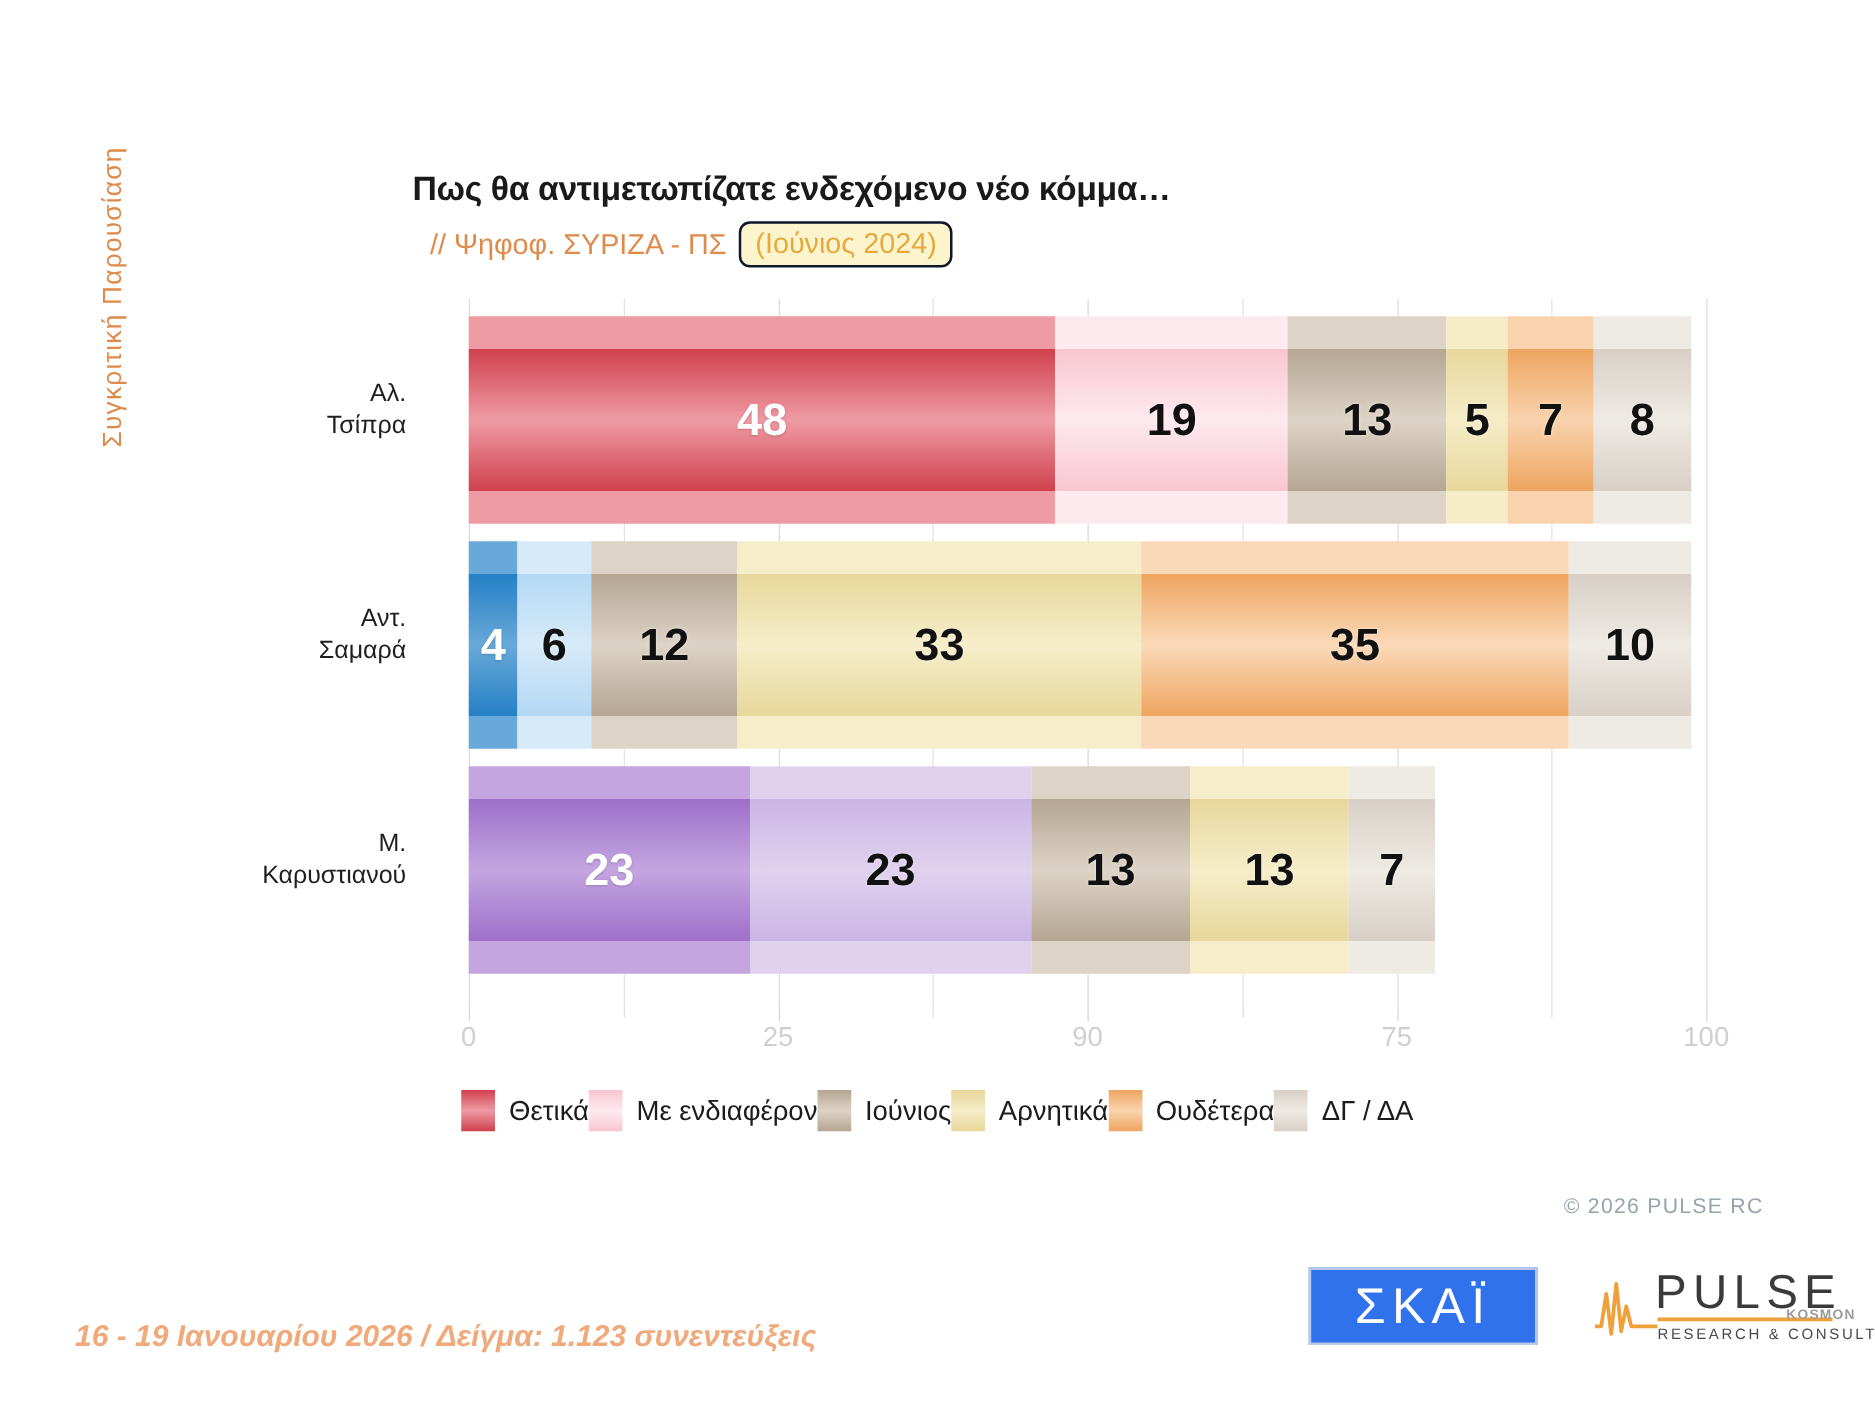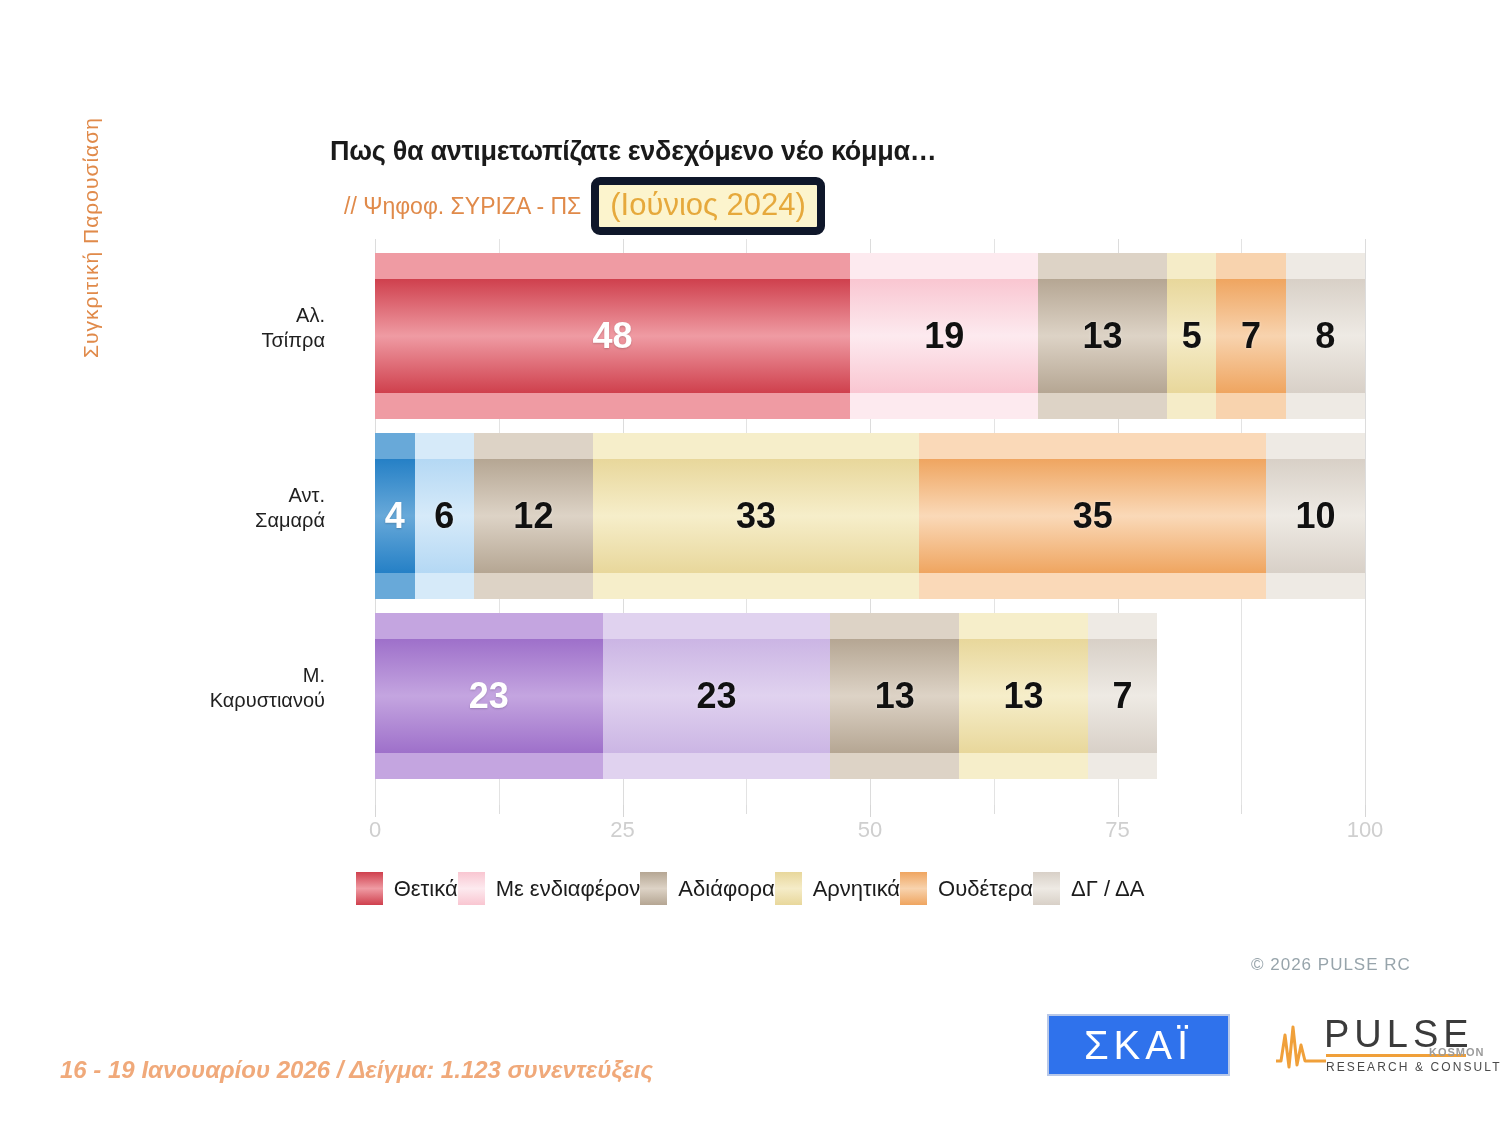--- a/index.html
+++ b/index.html
@@ -18,23 +18,23 @@
     letter-spacing: -0.3px; white-space: nowrap;
   }
   .subtitle-row {
     display: flex; align-items: center; gap: 10px;
     margin-top: 10px; margin-left: 14px;
   }
   .subtitle-main {
     font-size: 23px; color: #e08a4a; font-weight: normal; white-space: nowrap;
   }
   .subtitle-badge {
-    font-size: 31px; color: #e6a93c;
+    font-size: 23px; color: #e6a93c;
     background: #fcf4cd;
-    border: 8px solid #0f172a;
+    border: 2px solid #0f172a;
     border-radius: 9px;
     padding: 2px 11px 4px 11px;
     white-space: nowrap;
   }
 
   
   .yaxis-title {
     position: absolute;
     left: 79px; top: 318px;
     width: 400px;
@@ -74,21 +74,21 @@
     font-size: 15px; letter-spacing: 4.5px;
     color: #e6dfd8; margin-top: 10px;
   }
   .wm-pulse-mark {
     position: absolute; left: 44%; top: 56px;
     font-size: 46px; color: #f3e5d2; line-height: 1;
   }
 
   .rows { position: absolute; inset: 0; }
   .row {
-    position: absolute; left: 0; right: 0;
+    position: absolute; left: 0; right: 12px;
     display: flex;
     align-items: center;
   }
   .seg {
     position: relative;
     display: flex; align-items: center; justify-content: center;
     height: 100%;
     overflow: hidden;
   }
   .seg-val {
@@ -292,41 +292,41 @@
     </div>
 
 <div class="xaxis" id="xaxis">
       <div class="tick major" style="left: 0%;"></div>
       <div class="tick-label" style="left: 0%;">0</div>
       <div class="tick" style="left: 12.5%;"></div>
       <div class="tick major" style="left: 25%;"></div>
       <div class="tick-label" style="left: 25%;">25</div>
       <div class="tick" style="left: 37.5%;"></div>
       <div class="tick major" style="left: 50%;"></div>
-      <div class="tick-label" style="left: 50%;">50</div>
+      <div class="tick-label" style="left: 50%;">90</div>
       <div class="tick" style="left: 62.5%;"></div>
       <div class="tick major" style="left: 75%;"></div>
       <div class="tick-label" style="left: 75%;">75</div>
       <div class="tick" style="left: 87.5%;"></div>
       <div class="tick major" style="left: 100%;"></div>
       <div class="tick-label" style="left: 100%;">100</div>
     </div>
 
 <div class="legend" id="legend">
       <div class="legend-item">
         <span class="legend-swatch" style="background: linear-gradient(rgb(207, 64, 77) 0%, rgb(239, 155, 163) 50%, rgb(207, 64, 77) 100%);"></span>
         <span class="legend-label">Θετικά</span>
       </div>
       <div class="legend-item">
         <span class="legend-swatch" style="background: linear-gradient(rgb(249, 198, 209) 0%, rgb(253, 234, 239) 50%, rgb(249, 198, 209) 100%);"></span>
         <span class="legend-label">Με ενδιαφέρον</span>
       </div>
       <div class="legend-item">
         <span class="legend-swatch" style="background: linear-gradient(rgb(181, 166, 147) 0%, rgb(221, 211, 198) 50%, rgb(181, 166, 147) 100%);"></span>
-        <span class="legend-label">Αδιάφορα</span>
+        <span class="legend-label">Ιούνιος</span>
       </div>
       <div class="legend-item">
         <span class="legend-swatch" style="background: linear-gradient(rgb(232, 215, 155) 0%, rgb(245, 236, 200) 50%, rgb(232, 215, 155) 100%);"></span>
         <span class="legend-label">Αρνητικά</span>
       </div>
       <div class="legend-item">
         <span class="legend-swatch" style="background: linear-gradient(rgb(239, 165, 96) 0%, rgb(248, 211, 174) 50%, rgb(239, 165, 96) 100%);"></span>
         <span class="legend-label">Ουδέτερα</span>
       </div>
       <div class="legend-item">

